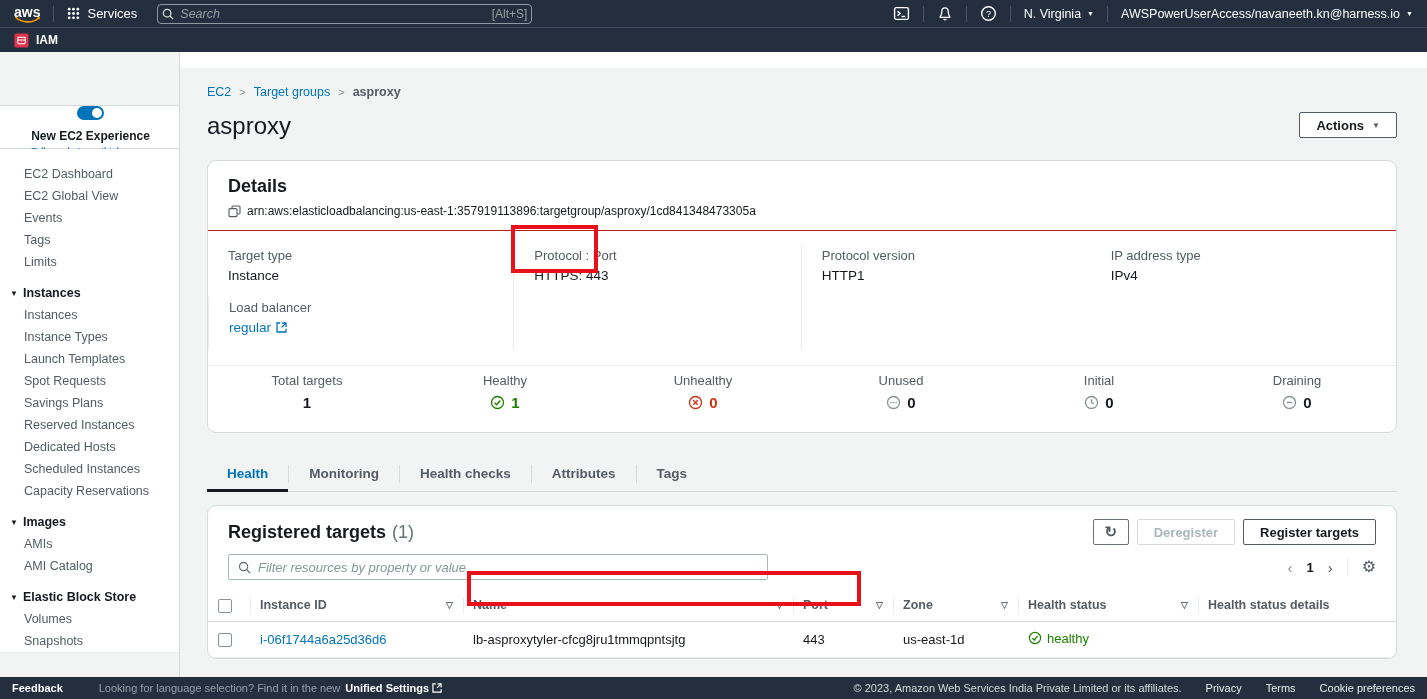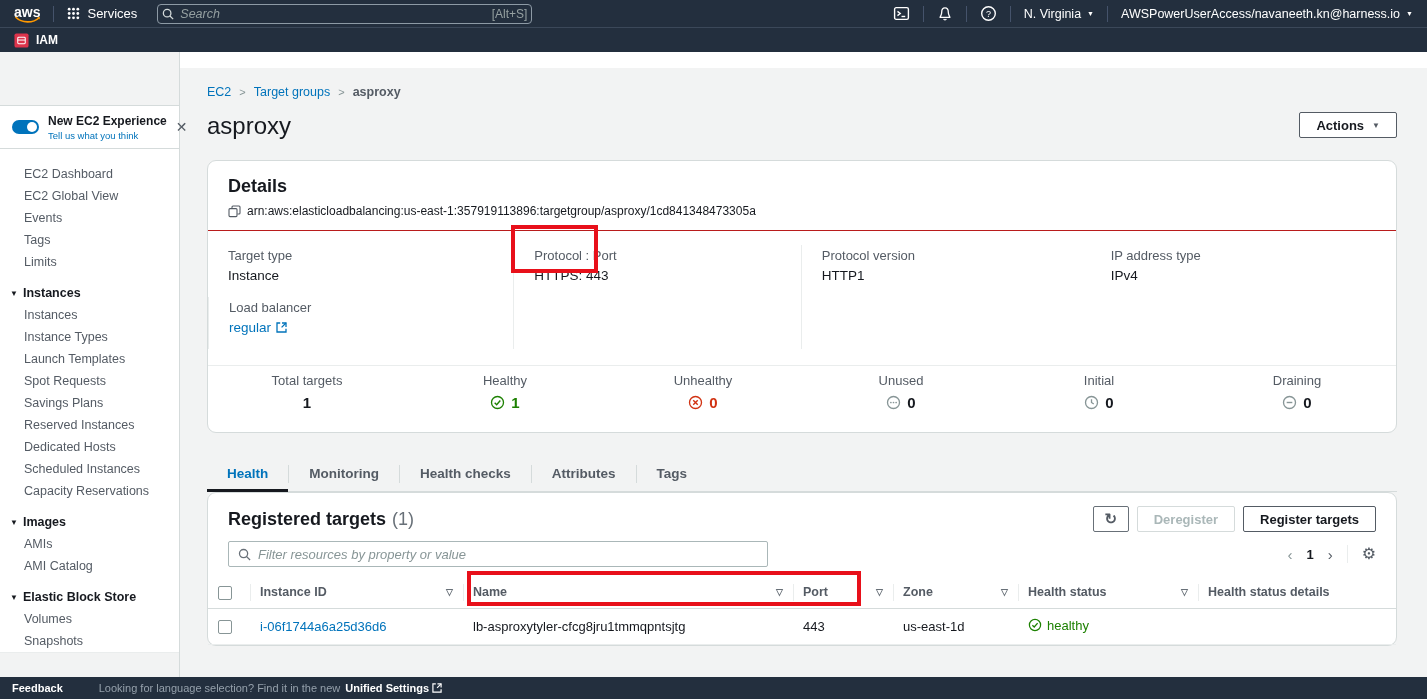--- a/index.html
+++ b/index.html
@@ -28,21 +28,21 @@
   .footer-feedback { color:#fff; font-weight:700; margin-right:36px; cursor:pointer;}
   .footer-lang { color:#95a0ab; display:flex; align-items:center; gap:5px;}
   .footer-lang .us { color:#fff; font-weight:700; cursor:pointer; display:flex; align-items:center; gap:3px;}
   .footer-right { margin-left:auto; display:flex; align-items:center; gap:24px;}
   .footer-copy { color:#d5dbdb; }
   .footer-link { color:#eaeded; cursor:pointer; }
 
   
   .sidebar { position:absolute; top:52px; bottom:22px; left:0; width:180px; background:#f2f3f3; border-right:1px solid #d5dbdb; display:flex; flex-direction:column; z-index:4;}
   .side-gray-top { height:53px; background:#f2f3f3; }
-  .exp-box { background:#fff; border-top:1px solid #d5dbdb; border-bottom:1px solid #d5dbdb; height:44px; display:flex; align-items:center; padding:0 10px 0 12px; gap:9px;}
+  .exp-box { background:#fff; border-top:1px solid #d5dbdb; border-bottom:1px solid #d5dbdb; height:44px; display:flex; align-items:center; padding:0 10px 0 12px; gap:9px;flex-direction:column;}
   .toggle { width:27px; height:14px; border-radius:8px; background:#0073bb; position:relative; flex:none; cursor:pointer;}
   .toggle::after { content:""; position:absolute; right:2px; top:2px; width:10px; height:10px; border-radius:50%; background:#fff;}
   .exp-text { display:flex; flex-direction:column; }
   .exp-title { font-size:12px; font-weight:700; color:#16191f; white-space:nowrap;}
   .exp-sub { font-size:9.5px; color:#0073bb; margin-top:2px; cursor:pointer;}
   .exp-close { margin-left:auto; color:#545b64; font-size:14px; cursor:pointer; }
   .side-nav { background:#fff; padding-top:14px; }
   .side-link { height:22px; line-height:22px; padding-left:24px; font-size:12.5px; color:#545b64; cursor:pointer; white-space:nowrap;}
   .side-sec { height:22px; line-height:22px; margin-top:9px; padding-left:10px; font-size:12.5px; font-weight:700; color:#16191f; cursor:pointer; white-space:nowrap;}
   .side-sec .tri { font-size:8px; color:#16191f; margin-right:5px; vertical-align:1px;}
@@ -80,21 +80,21 @@
   .c-ic { display:inline-flex; }
 
   
   .tabs { margin:24px 30px 0 27px; display:flex; align-items:stretch; border-bottom:1px solid #d5dbdb; }
   .tab { padding:9px 20px 10px; font-size:13.5px; font-weight:700; color:#545b64; cursor:pointer; position:relative; }
   .tab.active { color:#0073bb; }
   .tab.active::after { content:""; position:absolute; left:0; right:0; bottom:-1px; height:3px; background:#16191f; }
   .tab-sep { width:1px; background:#d5dbdb; margin:8px 0; }
 
   
-  .panel { padding-top:13px; }
+  .panel { margin-top:13px; padding-top:13px; }
   .panel-head { display:flex; align-items:center; padding:0 20px; }
   .panel-title { font-size:18px; font-weight:700; color:#16191f; }
   .panel-count { font-size:18px; color:#687078; font-weight:400; margin-left:6px;}
   .panel-actions { margin-left:auto; display:flex; gap:8px; }
   .icon-btn { width:36px; height:26px; display:inline-flex; align-items:center; justify-content:center; background:#fff; border:1px solid #687078; border-radius:2px; cursor:pointer; color:#545b64; font-size:15px; font-weight:700;}
   .filter-row { display:flex; align-items:center; padding:0 20px; margin-top:9px; }
   .filter-box { width:540px; height:26px; border:1px solid #aab7b8; border-radius:2px; display:flex; align-items:center; gap:7px; padding:0 9px; background:#fff;}
   .filter-box input { flex:1; border:none; outline:none; font-size:13px; font-family:inherit; color:#16191f; background:transparent;}
   .filter-box input::placeholder { color:#879596; font-style:italic; }
   .pager { margin-left:auto; display:flex; align-items:center; gap:14px; }
@@ -460,16 +460,22 @@
     <span>Looking for language selection? Find it in the new</span>
     <span class="us">
       <span>Unified Settings</span>
       <svg width="10" height="10" viewBox="0 0 11 11">
           <path d="M4.2 1 H1 V10 H10 V6.8" stroke="#fff" stroke-width="1.3" fill="none"></path>
           <path d="M6 1 H10 V5" stroke="#fff" stroke-width="1.3" fill="none"></path>
           <line x1="10" y1="1" x2="5.6" y2="5.4" stroke="#fff" stroke-width="1.3"></line>
         </svg>
     </span>
   </span>
+  <span class="footer-right">
+    <span class="footer-copy">© 2023, Amazon Web Services India Private Limited or its affiliates.</span>
+    <span class="footer-link">Privacy</span>
+    <span class="footer-link">Terms</span>
+    <span class="footer-link">Cookie preferences</span>
+  </span>
 </div>
 
 <div class="anno" id="anno1"></div>
 <div class="anno" id="anno2"></div>
 
 </body></html>

